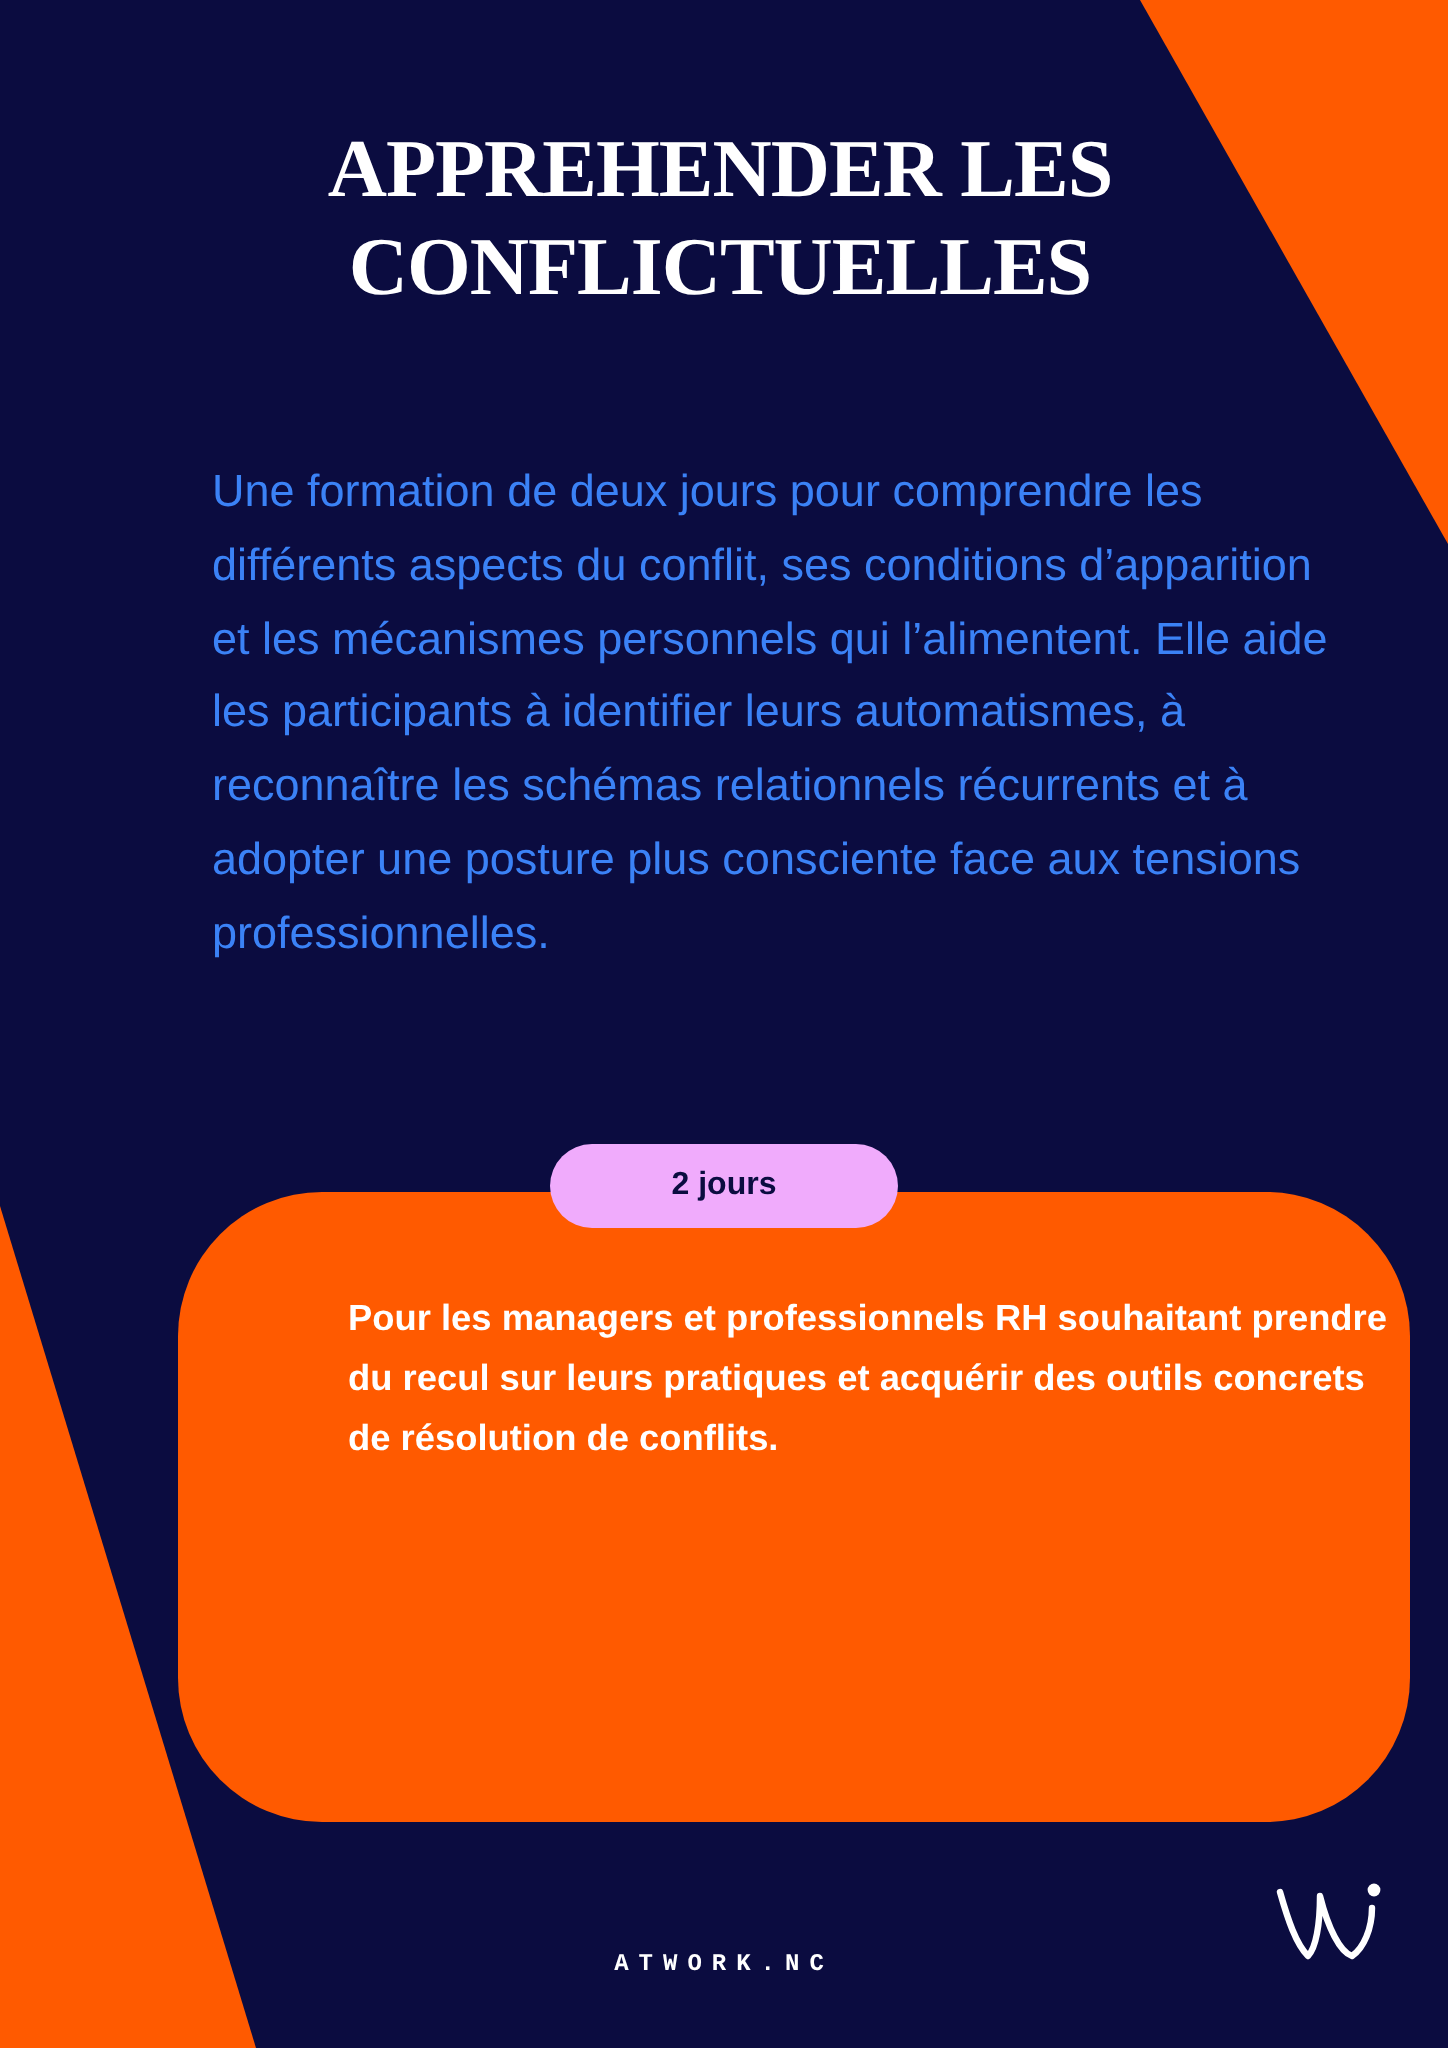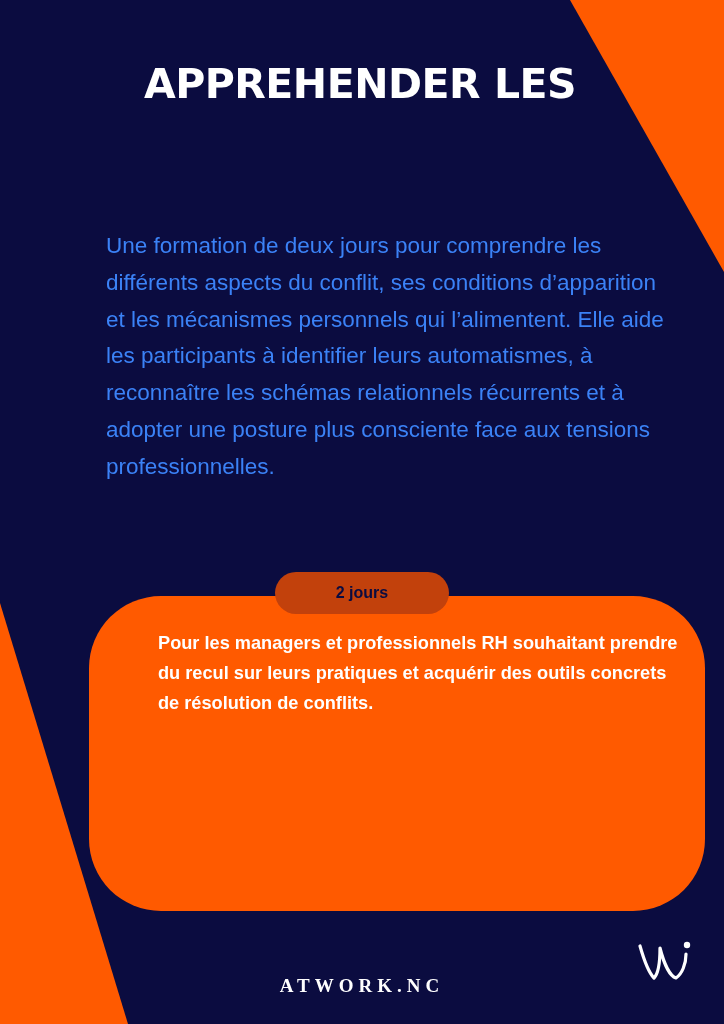--- a/index.html
+++ b/index.html
@@ -27,21 +27,21 @@
       width: 600px;
       text-align: center;
       color: #ffffff;
       font-family: "DejaVu Sans", sans-serif;
       font-weight: bold;
       font-size: 41px;
       line-height: 49px;
       letter-spacing: -0.5px;
       margin: 0;
     }
-    .title span { display: block; }
+    .title span { display: block; font-family: Liberation Serif, serif; }
     .intro {
       position: absolute;
       left: 106px;
       top: 228px;
       width: 560px;
       color: #3b82f6;
       font-family: "Liberation Sans", sans-serif;
       font-size: 22.5px;
       line-height: 36.8px;
       margin: 0;
@@ -58,69 +58,70 @@
     .card-text {
       position: absolute;
       left: 158px;
       top: 628px;
       width: 520px;
       color: #ffffff;
       font-family: "Liberation Sans", sans-serif;
       font-weight: bold;
       font-size: 18.2px;
       line-height: 30.2px;
-      margin: 0;
+      margin: 16px;
     }
     .card-text p { margin: 0; }
     .pill {
       position: absolute;
       left: 275px;
       top: 572px;
       width: 174px;
       height: 42px;
-      background: #c2410c;
+      background: #f0abfc;
       border-radius: 21px;
       display: flex;
       align-items: center;
       justify-content: center;
       color: #0b0c40;
       font-family: "Liberation Sans", sans-serif;
       font-weight: bold;
       font-size: 16px;
     }
     .footer-brand {
       position: absolute;
       left: 0;
       top: 975px;
       width: 724px;
       text-align: center;
       color: #ffffff;
-      font-family: Liberation Serif, serif;
+      font-family: Liberation Mono, monospace;
       font-weight: bold;
-      font-size: 19px;
+      font-size: 12px;
       letter-spacing: 5px;
     }
     .logo {
       position: absolute;
       left: 630px;
       top: 938px;
       width: 72px;
       height: 50px;
     }
   </style>
 </head>
 <body>
 
 <svg class="shape-top-right" viewBox="0 0 724 1024" xmlns="http://www.w3.org/2000/svg">
   <polygon points="570,0 724,0 724,272" fill="#ff5a00"></polygon>
   <polygon points="0,603 128,1024 0,1024" fill="#ff5a00"></polygon>
 </svg>
 
 <h1 class="title">
   <span>APPREHENDER LES</span>
+  <span>CONFLICTUELLES</span>
 </h1>
 
 <p class="intro">Une formation de deux jours pour comprendre les différents aspects du conflit, ses conditions d’apparition et les mécanismes personnels qui l’alimentent. Elle aide les participants à identifier leurs automatismes, à reconnaître les schémas relationnels récurrents et à adopter une posture plus consciente face aux tensions professionnelles.</p>
 
 <div class="card"></div>
 
 <div class="card-text">
   <p>Pour les managers et professionnels RH souhaitant prendre du recul sur leurs pratiques et acquérir des outils concrets de résolution de conflits.</p>
 </div>
 

